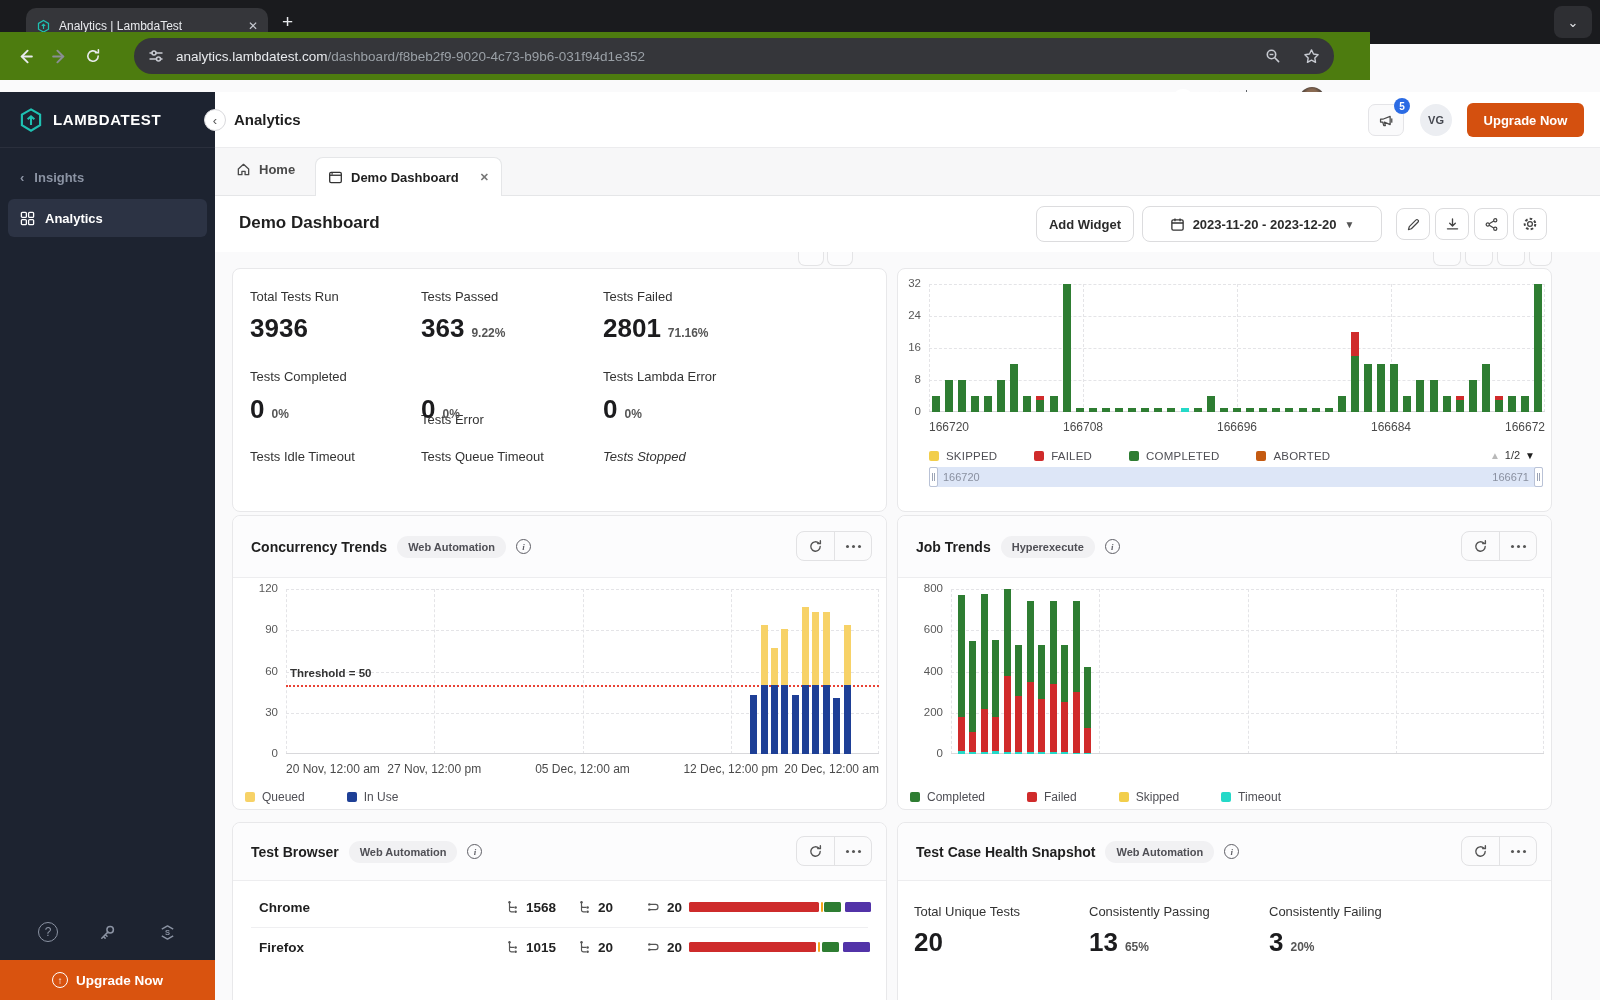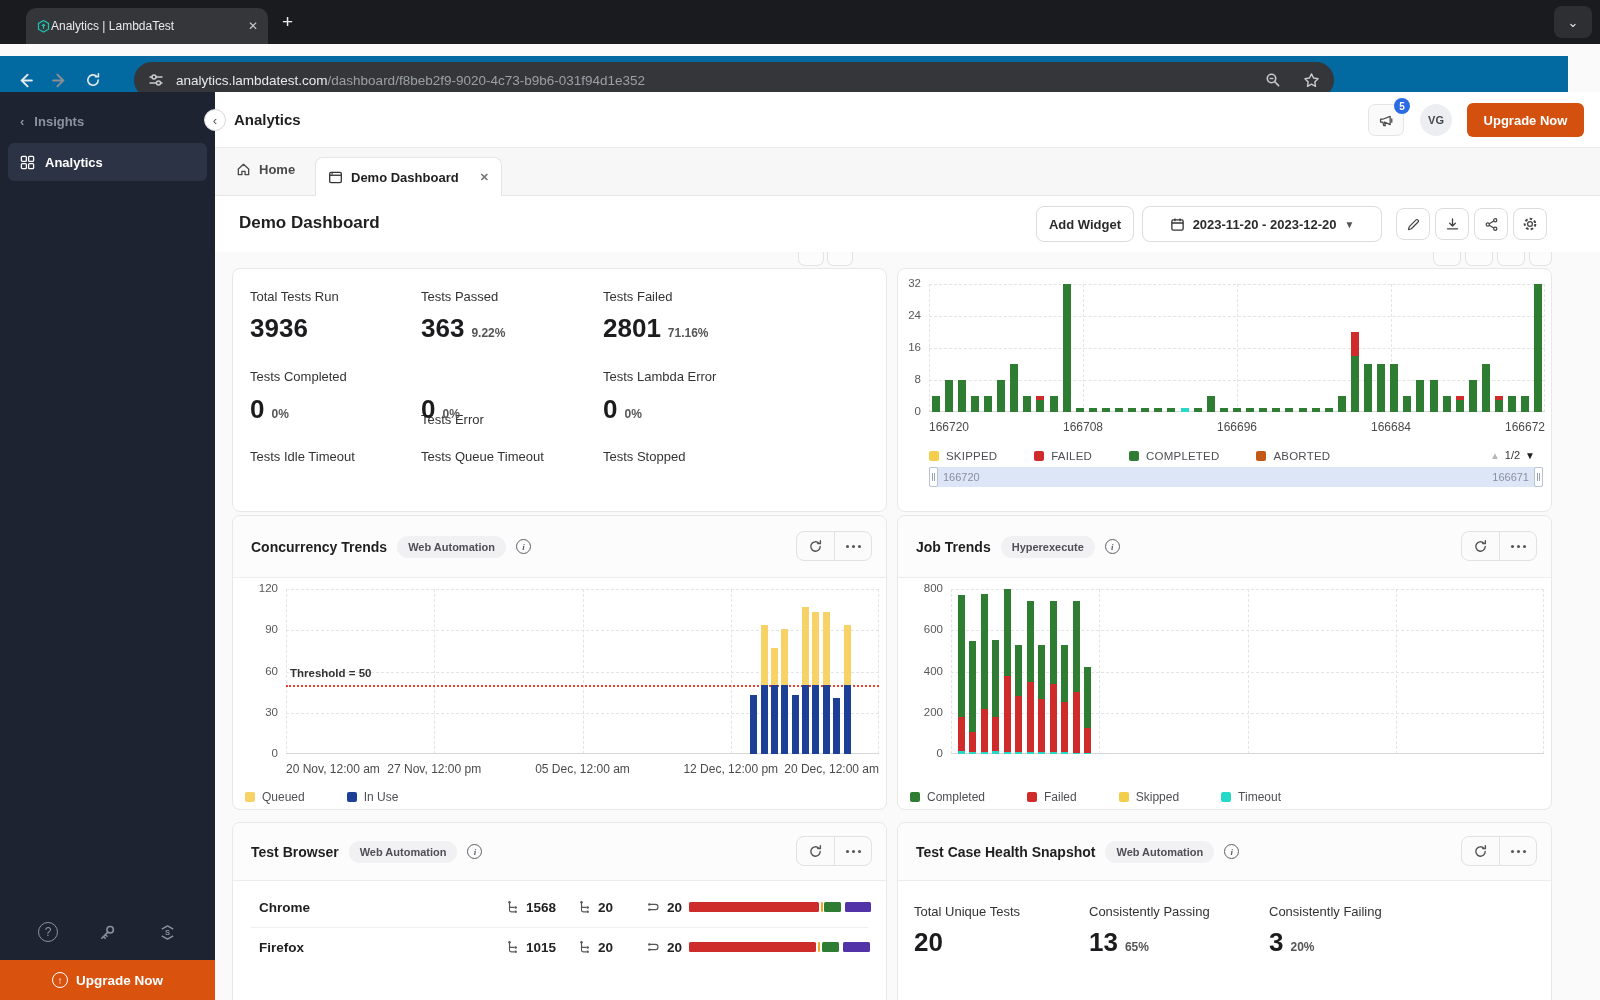--- a/index.html
+++ b/index.html
@@ -1,26 +1,26 @@
 <!DOCTYPE html>
 <html><head>
 <meta charset="utf-8">
 <style>
   * { margin:0; padding:0; box-sizing:border-box; }
   html,body { width:1600px; height:1000px; overflow:hidden; background:#111; }
   #root { position:relative; width:1600px; height:1000px; font-family:"Liberation Sans",sans-serif; background:#FAFAFB; overflow:hidden; }
 
   
   .tabs-bar { position:absolute; left:0; top:0; width:1600px; height:44px; background:#1A1B1E; }
-  .win-tab { position:absolute; left:26px; top:8px; width:242px; height:36px; background:#35363A; border-radius:10px 10px 0 0; display:flex; align-items:center; padding:0 10px; gap:0; }
+  .win-tab { position:absolute; left:26px; top:8px; width:242px; height:36px; background:#35363A; border-radius:10px 10px 0 0; display:flex; align-items:center; padding:0 10px; gap:8px; }
   .win-tab .t-title { color:#E8EAED; font-size:12px; flex:1; white-space:nowrap; overflow:hidden; }
   .win-tab .t-close { color:#C7CAD1; font-size:12px; cursor:pointer; }
   .new-tab { position:absolute; left:282px; top:12px; color:#E8EAED; font-size:19px; line-height:19px; }
   .win-menu { position:absolute; right:8px; top:6px; width:38px; height:32px; background:#2E2F33; border-radius:8px; color:#E8EAED; display:flex; align-items:center; justify-content:center; font-size:13px; }
-  .nav-bar { position:absolute; left:0; top:56px; width:1568px; height:48px; background:#0369a1; display:flex; align-items:center; }
+  .nav-bar { position:absolute; left:0; top:32px; width:1370px; height:48px; background:#4d7c0f; display:flex; align-items:center; }
   .nav-ico { width:34px; height:34px; display:flex; align-items:center; justify-content:center; font-size:17px; color:#E8EAED; }
   .nav-ico.dim { color:#73767C; }
   .omnibox { position:absolute; left:134px; top:6px; width:1200px; height:36px; border-radius:18px; background:#35363A; display:flex; align-items:center; padding:0 14px; }
   .omni-url { font-size:13.5px; color:#E8EAED; margin-left:12px; white-space:nowrap; }
   .omni-url .path { color:#9AA0A6; }
   .omni-right { margin-left:auto; display:flex; align-items:center; gap:22px; }
   .ext-row { position:absolute; right:12px; top:44px; height:48px; display:flex; align-items:center; gap:17px; }
   .g-badge { width:22px; height:22px; border-radius:50%; background:#fff; color:#0E8767; font-weight:700; font-size:15px; display:flex; align-items:center; justify-content:center; }
   .divider-v { width:1px; height:20px; background:#5F6368; }
   .b-avatar { width:26px; height:26px; border-radius:50%; background:radial-gradient(circle at 50% 35%, #8a6a52 0 30%, #2b2b2e 60%); }
@@ -182,20 +182,27 @@
             <rect x="2.5" y="3.5" width="15" height="13" rx="2" fill="none" stroke="#E8EAED" stroke-width="1.5"></rect>
             <rect x="3.6" y="4.6" width="5" height="10.8" fill="#E8EAED"></rect>
           </svg>
       </span>
       <span class="b-avatar"></span>
       <span class="kebab">⋮</span>
     </div>
   </div>
 
   <div class="sidebar">
+    <div class="sb-logo">
+      <svg width="26" height="26" viewBox="0 0 24 24">
+          <path d="M12 2.2l8.4 4.8v9.8L12 21.8l-8.4-5V7z" fill="none" stroke="#1FC1B2" stroke-width="2"></path>
+          <path d="M12 16.6V8.8M8.9 11.4L12 8.6l3.1 2.8" fill="none" stroke="#1FC1B2" stroke-width="1.9"></path>
+        </svg>
+      <span class="sb-brand">LAMBDATEST</span>
+    </div>
     <div class="sb-section">
       <span>‹</span>
       <span>Insights</span>
     </div>
     <div class="sb-item">
       <span>
         <svg width="15" height="15" viewBox="0 0 16 16">
             <rect x="1.5" y="1.5" width="5.3" height="5.3" rx="1" fill="none" stroke="#fff" stroke-width="1.4"></rect>
             <rect x="9.2" y="1.5" width="5.3" height="5.3" rx="1" fill="none" stroke="#fff" stroke-width="1.4"></rect>
             <rect x="1.5" y="9.2" width="5.3" height="5.3" rx="1" fill="none" stroke="#fff" stroke-width="1.4"></rect>
@@ -328,21 +335,21 @@
           <span class="stat-val">0</span>
           <span class="stat-pct">0%</span>
         </div>
         <div class="stat-label" style="position: absolute; left: 370px; top: 100px;">Tests Lambda Error</div>
         <div style="position: absolute; left: 370px; top: 125px; display: flex; align-items: baseline;">
           <span class="stat-val">0</span>
           <span class="stat-pct">0%</span>
         </div>
         <div class="stat-label" style="position: absolute; left: 17px; top: 180px;">Tests Idle Timeout</div>
         <div class="stat-label" style="position: absolute; left: 188px; top: 180px;">Tests Queue Timeout</div>
-        <div class="stat-label" style="position: absolute; left: 370px; top: 180px;">Tests Stopped</div>
+        <div class="stat-label" style="position: absolute; left: 370px; top: 180px; font-style: italic;">Tests Stopped</div>
       </div>
   </div>
 
   <div class="card" style="left:897px; top:268px; width:655px; height:244px;">
     <div class="chart" style="left:0; top:0; right:0; bottom:0;">
       <div class="plot" style="left:31px; top:15px; width:616px; height:128px;">
           <div class="hgrid" style="top: 96px;"></div>
           <div class="hgrid" style="top: 64px;"></div>
           <div class="hgrid" style="top: 32px;"></div>
           <div class="hgrid" style="top: 0px;"></div>

